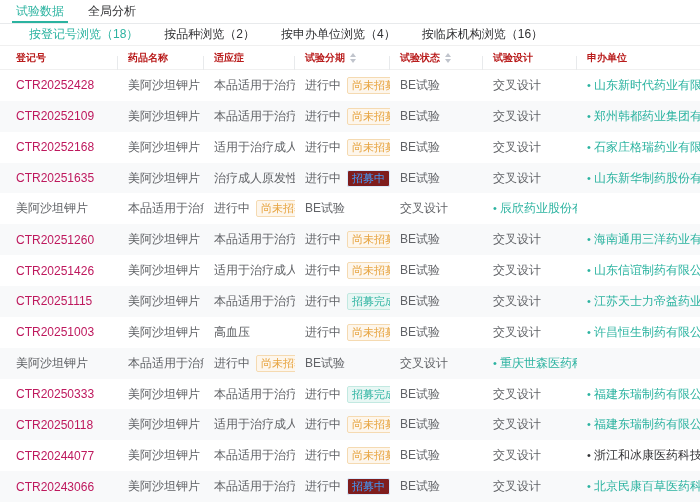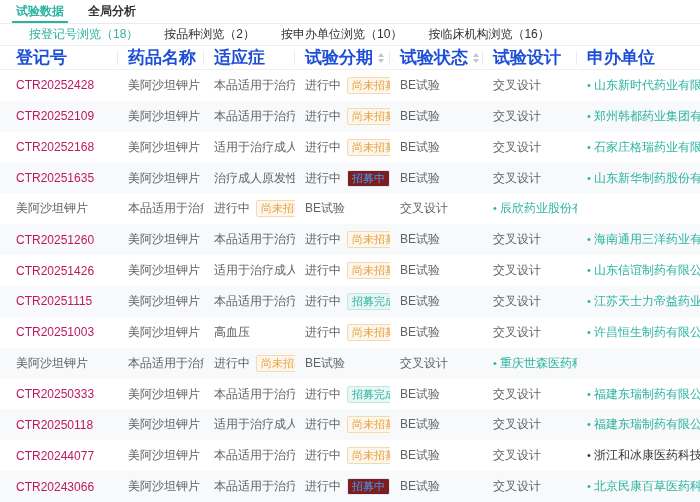--- a/index.html
+++ b/index.html
@@ -2,37 +2,37 @@
 <html><head>
 <meta charset="utf-8">
 <style>
   * { margin:0; padding:0; box-sizing:border-box; }
   html,body { width:700px; height:502px; background:#fff; overflow:hidden;
     font-family:"Liberation Sans", sans-serif; }
 
   
   .tabbar { display:flex; align-items:center; height:24px; padding-left:12px;
     border-bottom:1px solid #e8eaec; gap:16px; background:#fff; }
-  .tab { position:relative; font-size:12px; font-weight:bold; color:#303133;
+  .tab { position:relative; font-size:12px; font-weight:normal; color:#303133;
     height:100%; display:flex; align-items:center; padding:0 4px; cursor:pointer; }
   .tab.active { color:#2bb3a0; }
   .tab.active::after { content:""; position:absolute; left:0; right:0; bottom:0;
     height:2px; background:#2bb3a0; }
 
   
   .subtabbar { display:flex; align-items:center; height:22px; padding-left:14px;
     gap:26px; border-bottom:1px solid #f0f0f0; background:#fff; }
   .subtab { font-size:12px; color:#303133; cursor:pointer; white-space:nowrap; }
   .subtab.active { color:#2bb3a0;margin-left:15px; }
 
   
   .thead, .trow { display:grid;
     grid-template-columns:118px 86px 91px 95px 93px 94px 1fr; align-items:center; }
   .thead { height:24px; border-bottom:1px solid #f0f0f0; background:#fff; }
-  .th { position:relative; font-size:17px; font-weight:bold; color:#1d4ed8;
+  .th { position:relative; font-size:10px; font-weight:bold; color:#b91c1c;
     padding-left:10px; display:flex; align-items:center; white-space:nowrap; }
   .th:first-child { padding-left:16px; }
   .th:not(:last-child)::after { content:""; position:absolute; right:0; top:5px;
     height:14px; width:1px; background:#e8eaec; }
   .sorter { display:inline-flex; flex-direction:column; gap:2px; margin-left:5px; }
   .caret-up { width:0; height:0; border-left:3.5px solid transparent;
     border-right:3.5px solid transparent; border-bottom:4.5px solid #c0c4cc; }
   .caret-down { width:0; height:0; border-left:3.5px solid transparent;
     border-right:3.5px solid transparent; border-top:4.5px solid #c0c4cc; }
 
@@ -55,21 +55,21 @@
 <body>
 
 <div class="tabbar">
   <div class="tab active">试验数据</div>
   <div class="tab">全局分析</div>
 </div>
 
 <div class="subtabbar">
   <div class="subtab active">按登记号浏览（18）</div>
   <div class="subtab">按品种浏览（2）</div>
-  <div class="subtab">按申办单位浏览（10）</div>
+  <div class="subtab">按申办单位浏览（4）</div>
   <div class="subtab">按临床机构浏览（16）</div>
 </div>
 
 <div class="thead">
   <div class="th">登记号</div>
   <div class="th">药品名称</div>
   <div class="th">适应症</div>
   <div class="th">
     <span>试验分期</span>
     <span class="sorter">

